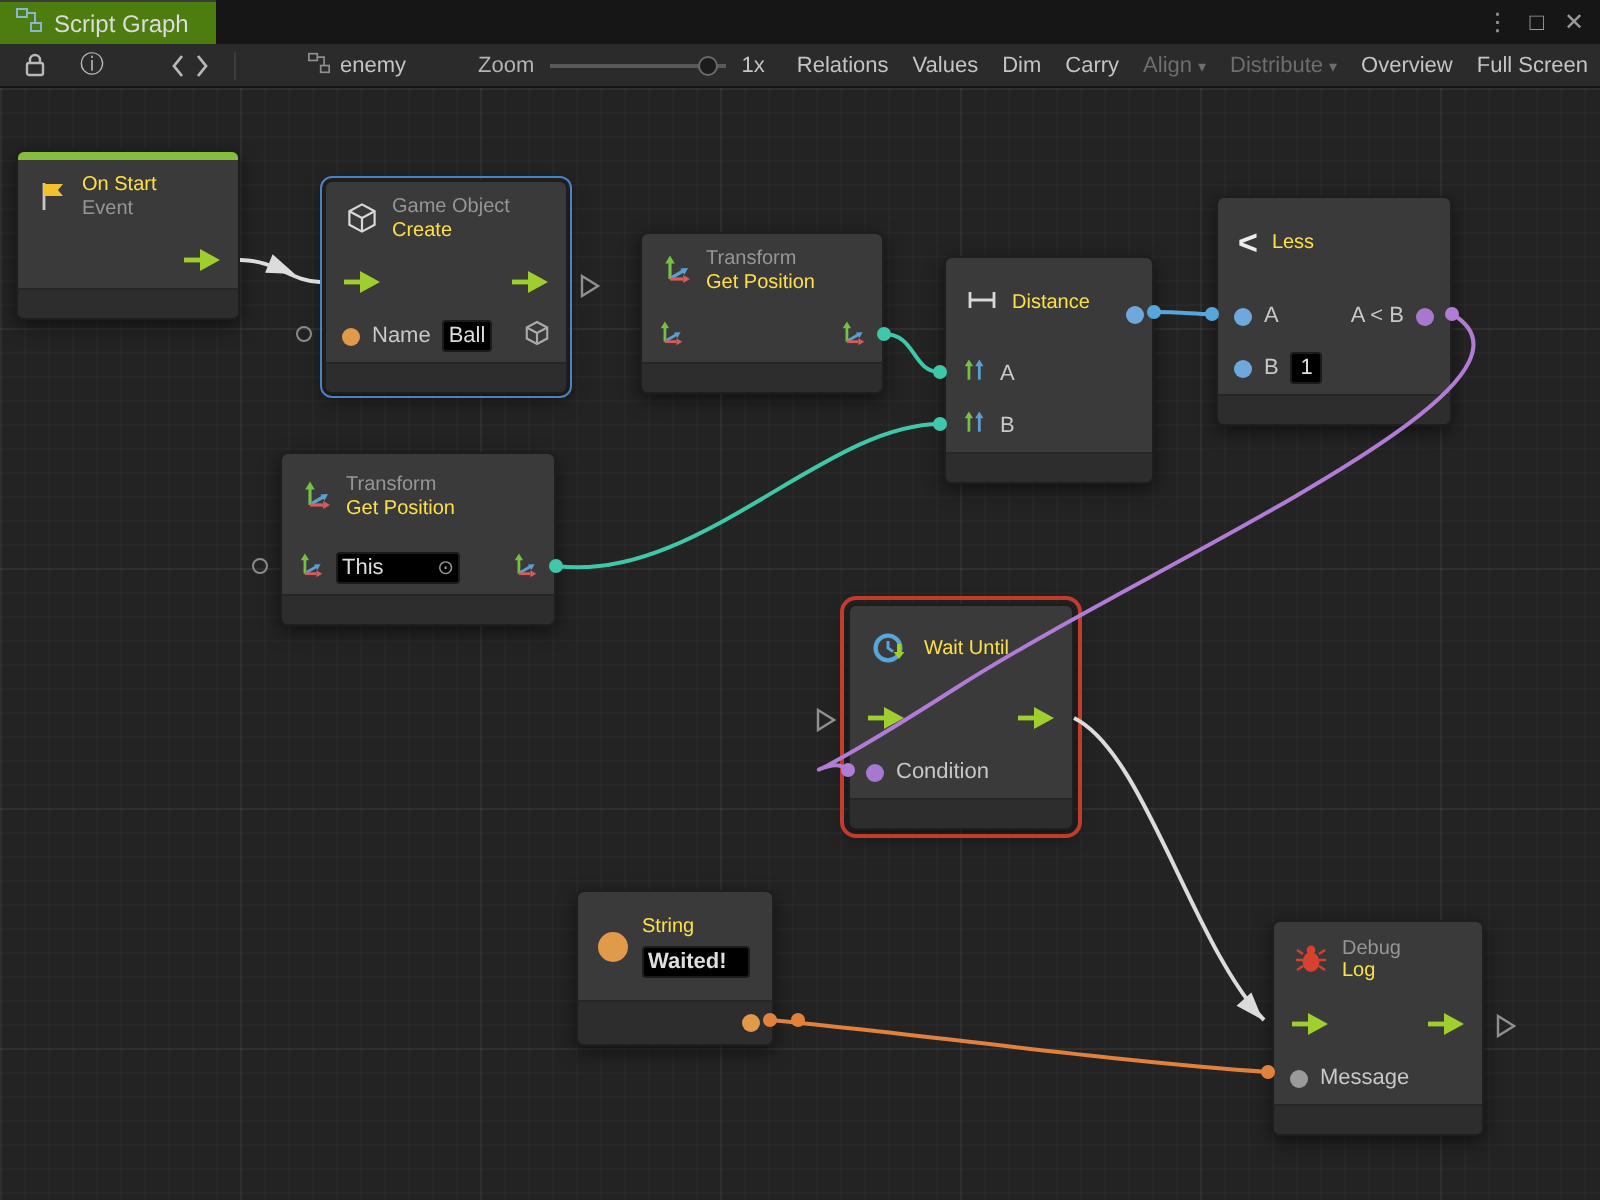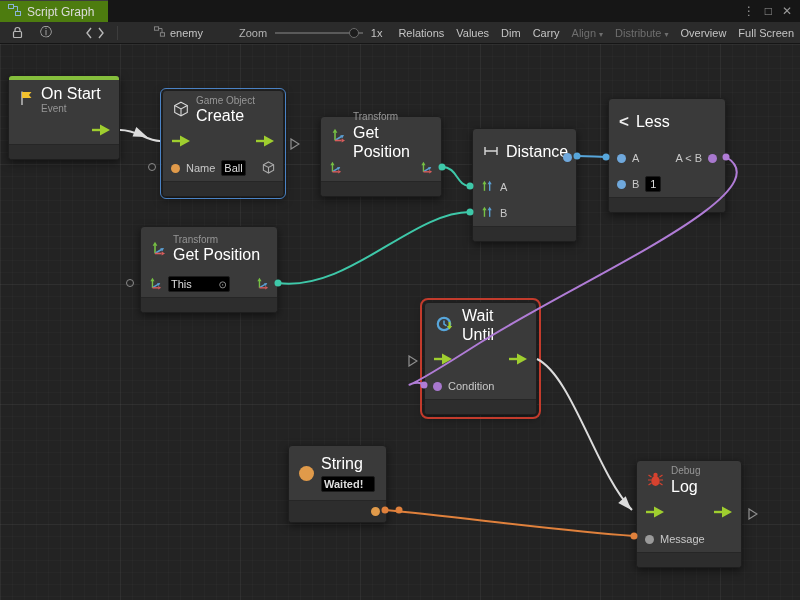--- a/index.html
+++ b/index.html
@@ -41,21 +41,21 @@
 
   
   .node { position:absolute; background:#3a3a3a; border:1px solid #1e1e1e; border-radius:4px;
           box-shadow:0 3px 9px rgba(0,0,0,0.5); font-size:11px; }
   .node.selected { outline:1px solid #4a82c4; outline-offset:1px; }
   .node.highlighted { outline:2px solid #c33b2c; outline-offset:2px; }
   .accent { height:4px; border-radius:3px 3px 0 0; background:#85be3c; }
   .header { display:flex; align-items:center; gap:7px; padding:0 10px; }
   .h2 { height:38px; }
   .cat { font-size:10px; color:#969696; line-height:1.15; }
-  .title { font-size:16px; color:#ffffff; line-height:1.2; }
+  .title { font-size:10px; color:#fde047; line-height:1.2; }
   .row { position:relative; display:flex; align-items:center; height:26px; padding:0 8px; gap:6px;
          color:#c8c8c8; }
   .footer { height:15px; background:#2d2d2d; border-top:1px solid #262626; border-radius:0 0 3px 3px; }
   .port-footer { height:22px; background:#2d2d2d; border-top:1px solid #262626;
                  border-radius:0 0 3px 3px; display:flex; align-items:center; padding:0 6px; }
   .r { margin-left:auto; }
   .dot { width:9px; height:9px; border-radius:50%; flex:none; }
   .dot.orange { background:#e09a4a; }
   .dot.purple { background:#a878ce; }
   .dot.blue   { background:#6fa8dc; }

